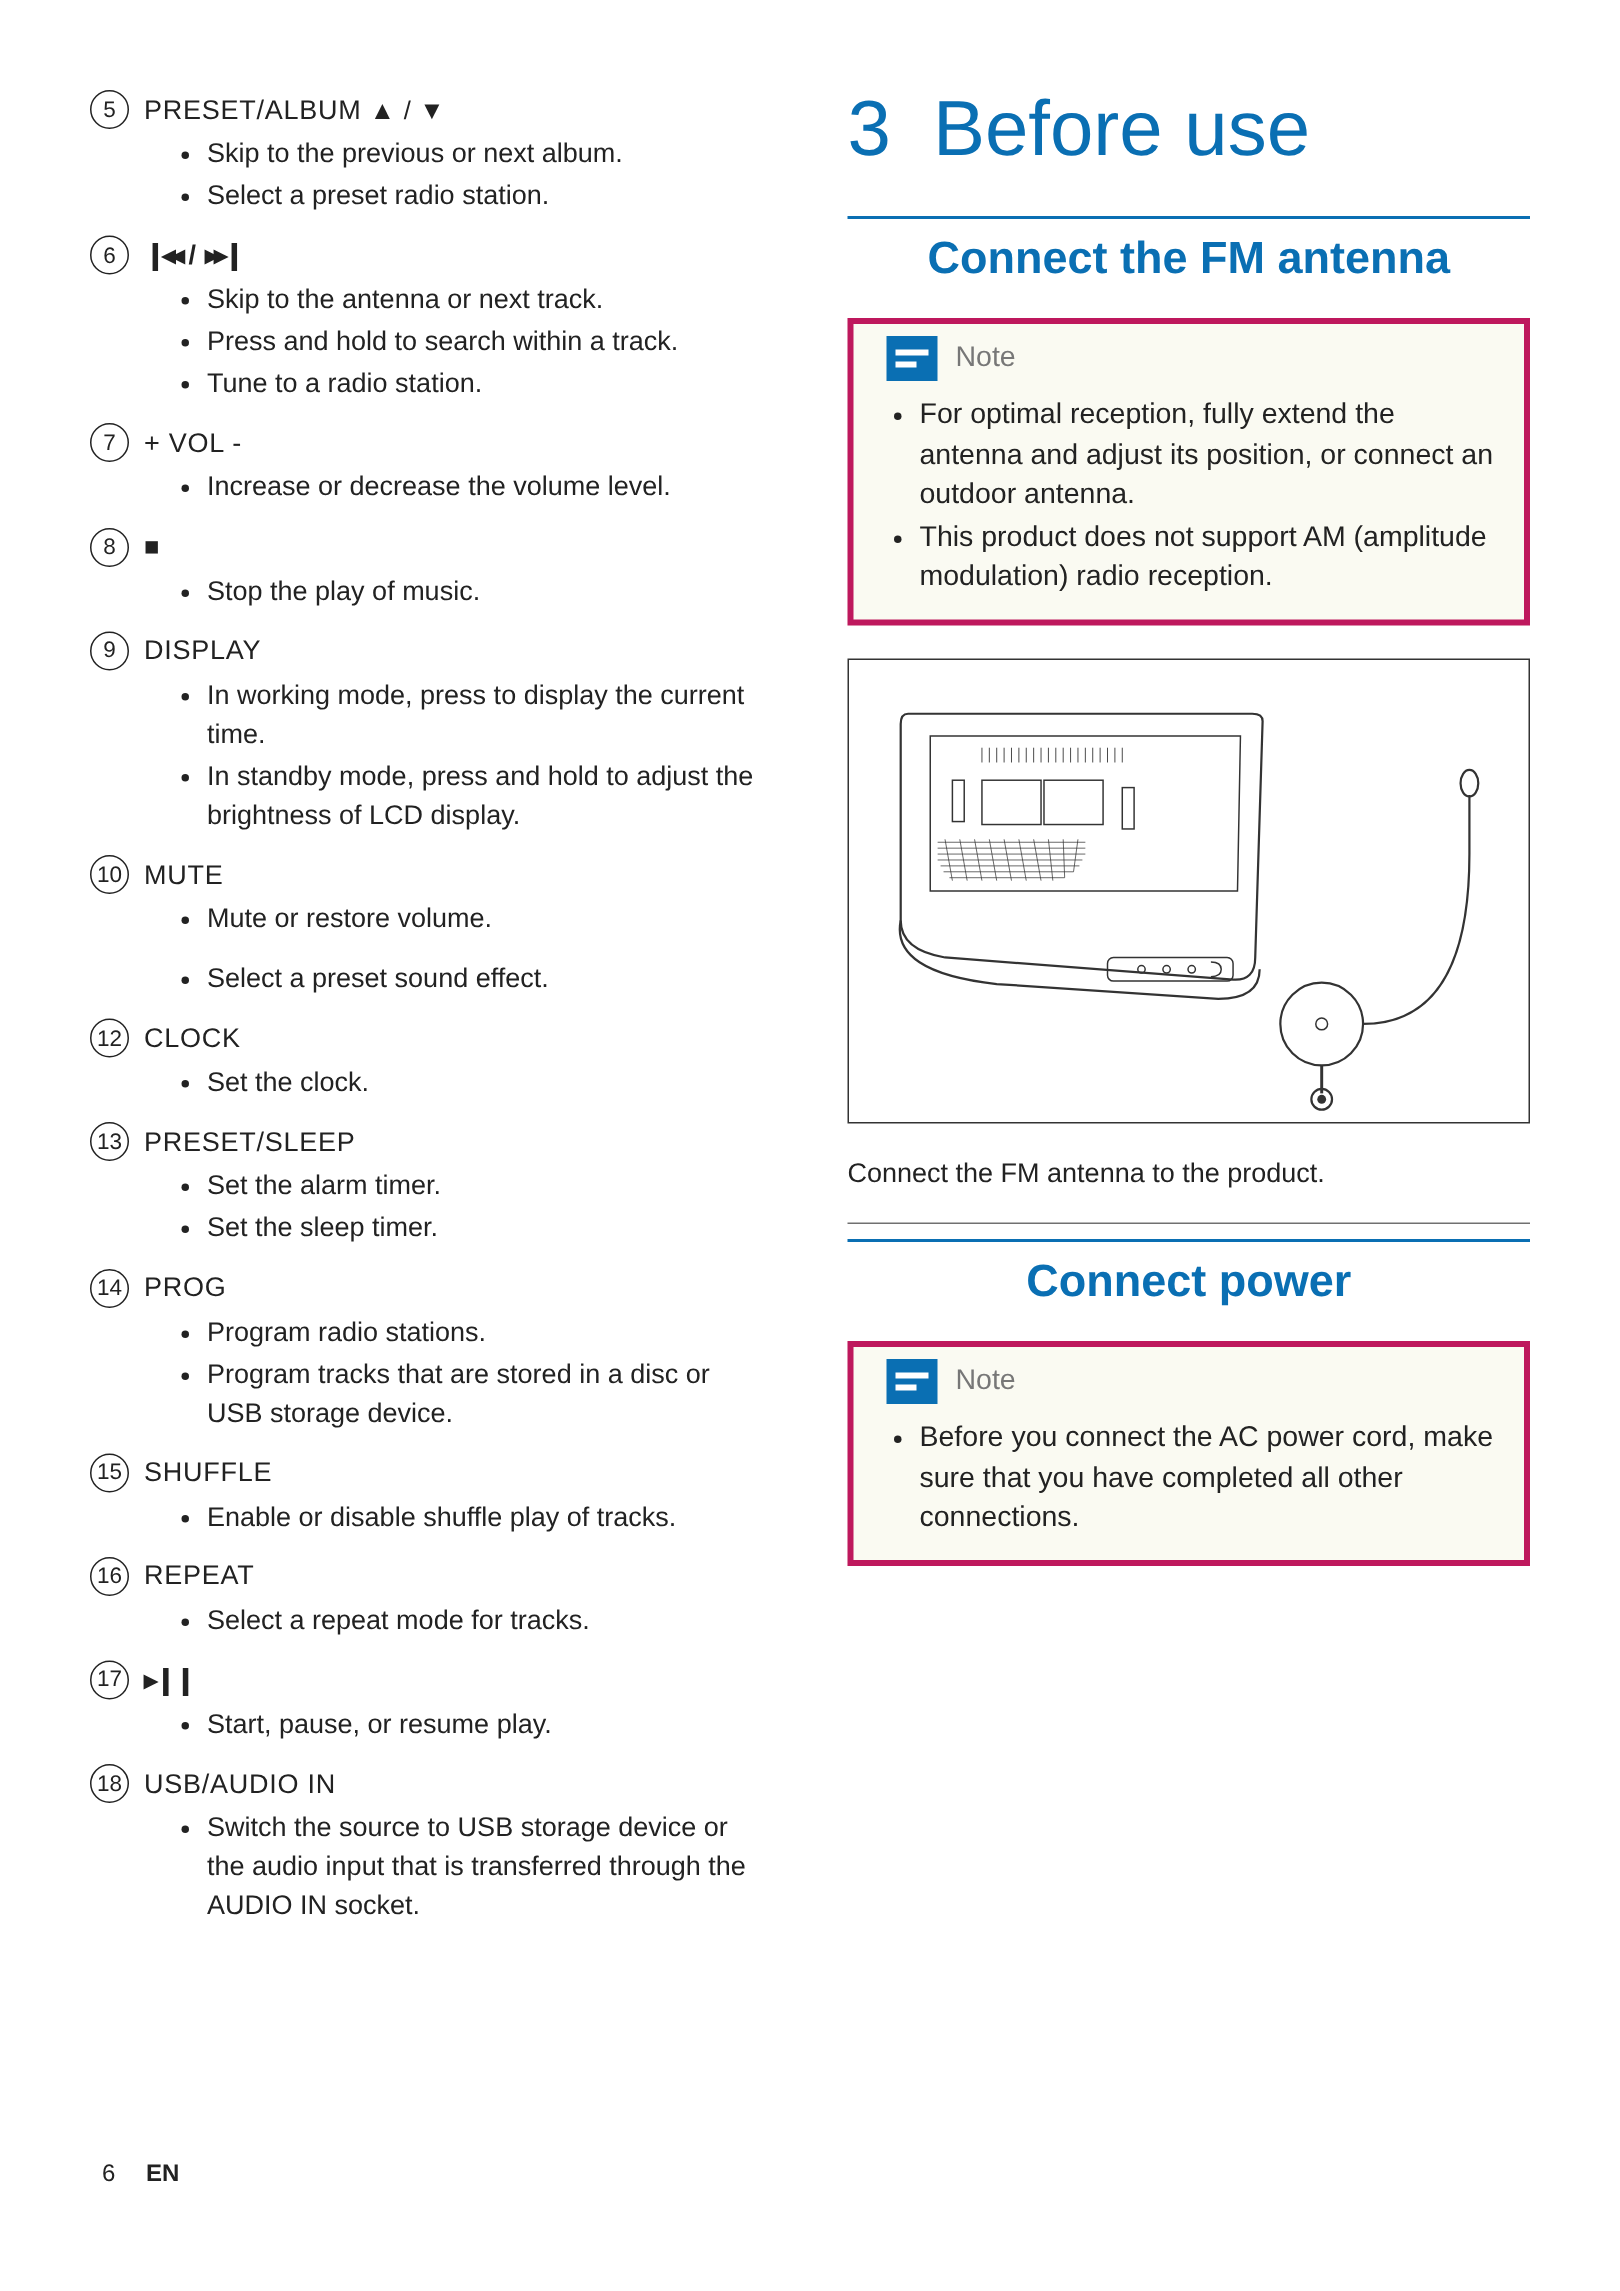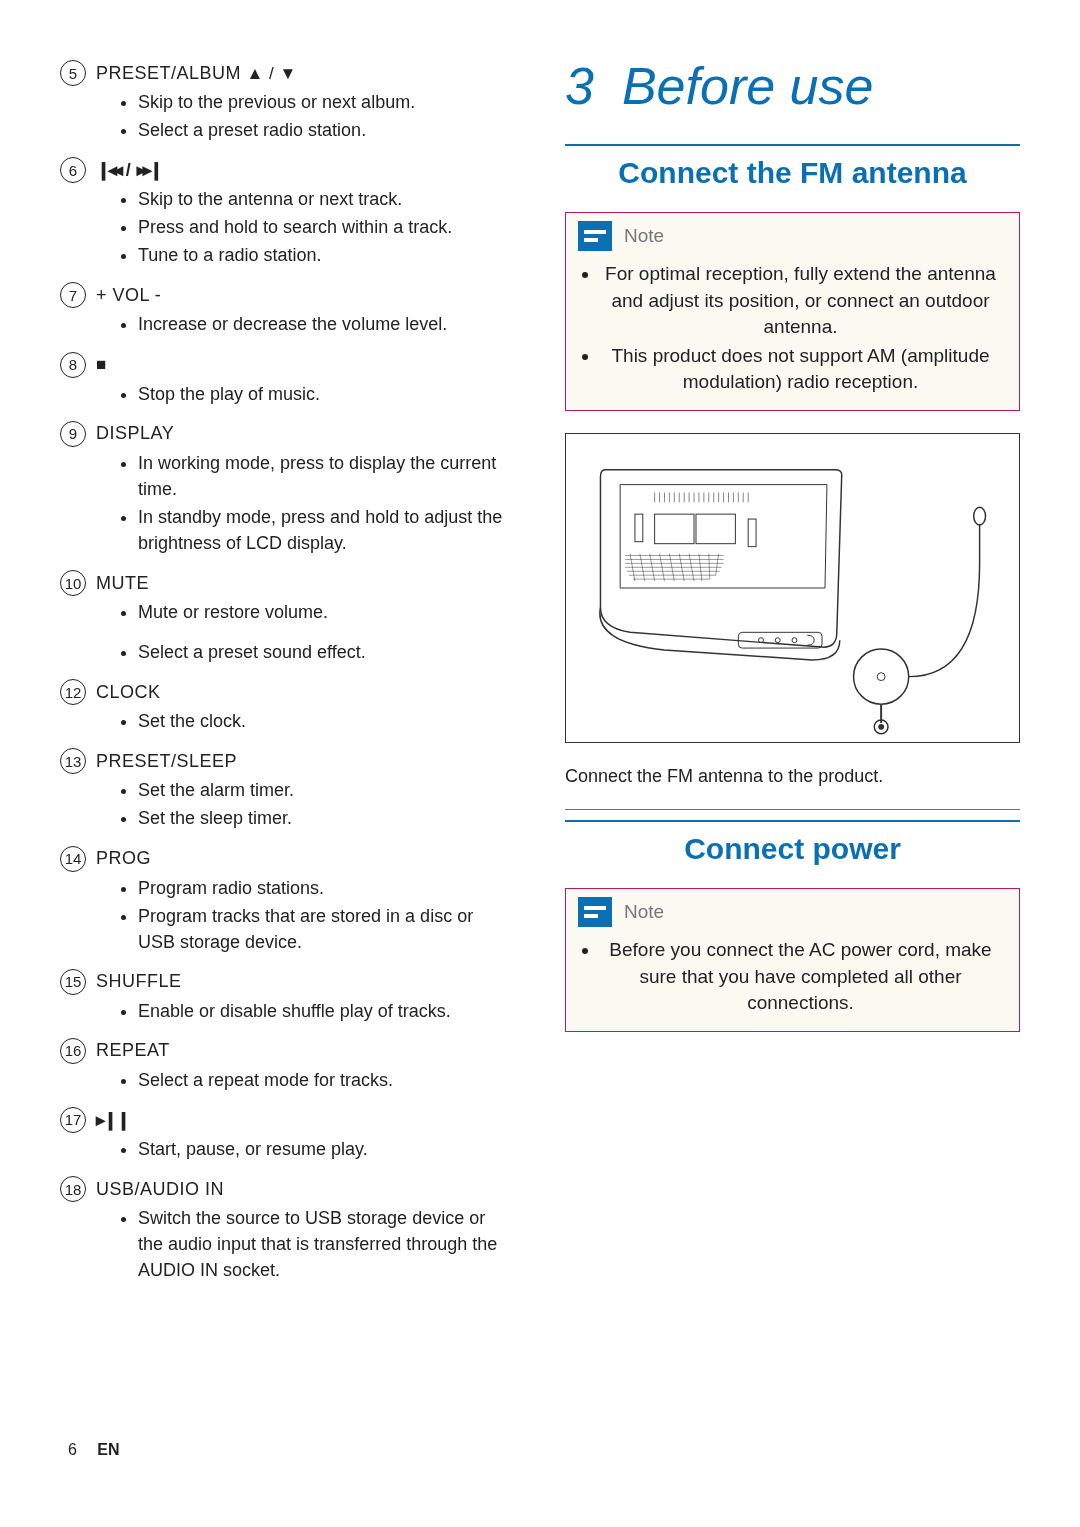--- a/index.html
+++ b/index.html
@@ -59,21 +59,20 @@
     line-height: 1.45;
     font-weight: 300;
   }
   
   .chapter-title {
     color: #0a6fb3;
     font-size: 52px;
     font-weight: 400;
     margin-bottom: 28px;
     margin-top: -4px;
-    font-style: italic;
   }
   .chapter-num { margin-right: 28px; }
   .section-hr {
     border: none;
     border-top: 2.5px solid #0a6fb3;
     margin-bottom: 10px;
   }
   .body-hr {
     border: none;
     border-top: 1px solid #333;
@@ -81,25 +80,24 @@
     margin: 20px 0 10px 0;
   }
   .section-title {
     color: #0a6fb3;
     font-size: 30px;
     font-weight: 700;
     margin-bottom: 22px;
     text-align: center;
   }
   .note-box {
-    border: 1px solid #be185d;
+    border: 4px solid #be185d;
     background: #fafaf2;
-    padding: 0 0 12px 0;
+    padding: 0 0 12px 10px;
     margin-bottom: 22px;
-    text-align: center;
   }
   .note-head {
     display: flex;
     align-items: center;
     gap: 12px;
     padding: 8px 12px 10px 12px;
   }
   .note-icon {
     width: 34px;
     height: 30px;

